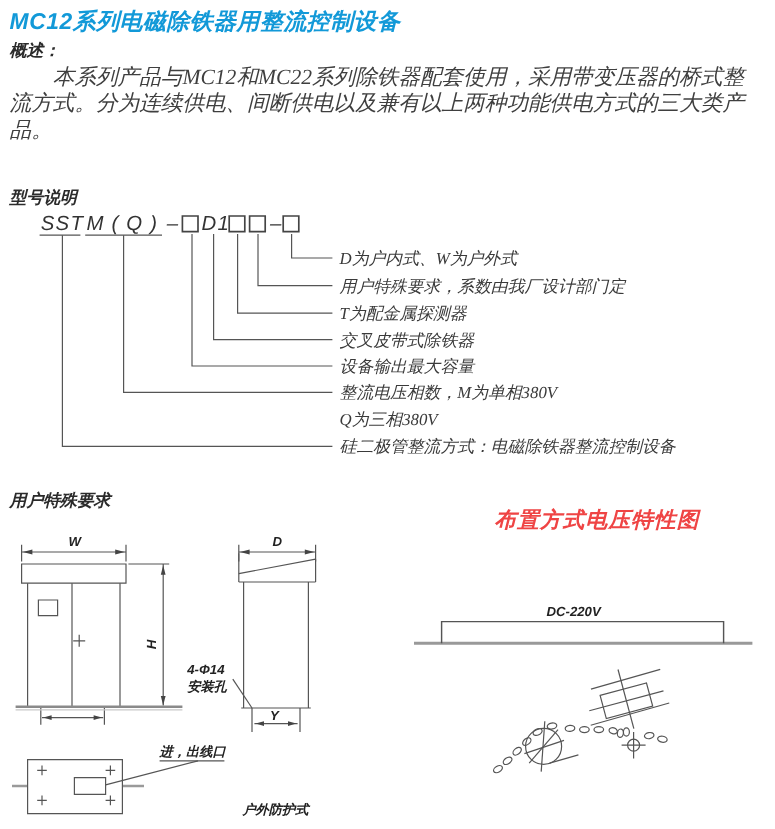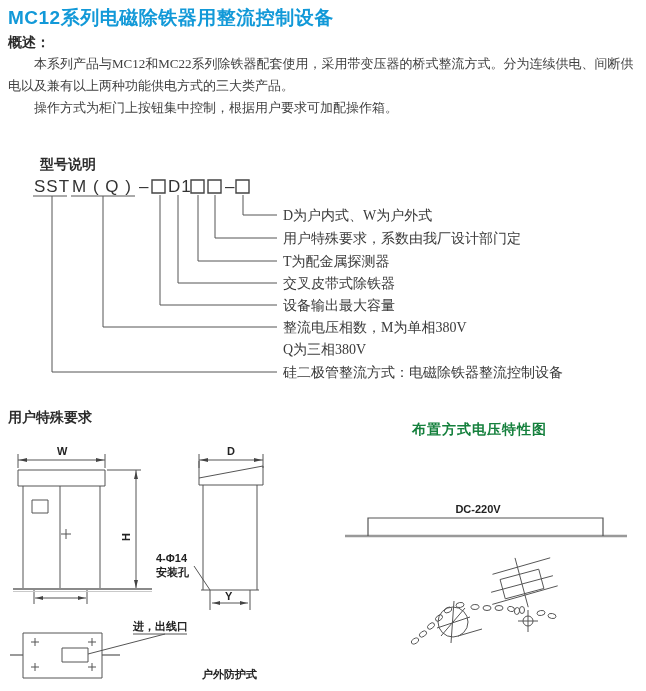--- a/index.html
+++ b/index.html
@@ -1,49 +1,48 @@
 <!DOCTYPE html>
 <html><head>
 <meta charset="utf-8">
 <style>
   html,body{margin:0;padding:0;background:#fff;}
   .page{position:relative;width:646px;height:682px;background:#ffffff;overflow:hidden;
-        font-family:"Liberation Sans",sans-serif;color:#3a3a3a;}
+        font-family:"Liberation Sans",sans-serif;color:#3a3a3a;font-style:italic;}
   .doc-title{position:absolute;left:8px;top:5px;font-size:19px;font-weight:bold;
         letter-spacing:0.5px;color:#1299d8;font-family:"Liberation Sans",sans-serif;}
   .sec-heading{position:absolute;font-size:14px;font-weight:600;color:#2b2b2b;
         font-family:"Liberation Sans",sans-serif;}
   .overview-text{position:absolute;left:0;top:53px;width:646px;box-sizing:border-box;
-        padding:0 10px 0 8px;font-family:"Liberation Serif",serif;font-size:13px;
+        padding:0 10px 0 8px;font-family:"Liberation Serif",serif;font-size:18px;
         line-height:22px;color:#3f3f3f;}
   .overview-text p{margin:0;text-indent:2em;}
   svg text{font-family:"Liberation Serif",serif;fill:#3a3a3a;}
   svg .code-txt{font-family:"Liberation Sans",sans-serif;font-size:17px;fill:#333;letter-spacing:1px;}
   svg .lbl{font-size:14px;fill:#3a3a3a;}
   svg .dimlbl{font-family:"Liberation Sans",sans-serif;font-size:11px;font-weight:bold;fill:#222;}
   svg .boldlbl{font-family:"Liberation Sans",sans-serif;font-size:11px;font-weight:bold;fill:#222;}
   svg line, svg path, svg rect, svg circle, svg ellipse, svg polyline{vector-effect:non-scaling-stroke;}
-  .volt-heading{position:absolute;left:412px;top:421px;font-size:14px;font-weight:600;
-        color:#15803d;letter-spacing:1px;font-family:"Liberation Sans",sans-serif;}
+  .volt-heading{position:absolute;left:412px;top:421px;font-size:18px;font-weight:600;
+        color:#ef4444;letter-spacing:1px;font-family:"Liberation Sans",sans-serif;}
 </style>
 </head>
 <body>
 
 <div class="page">
 
   <div class="doc-title">MC12系列电磁除铁器用整流控制设备</div>
 
   <div class="sec-heading" style="left:8px;top:34px;">概述：</div>
 
   <div class="overview-text">
     <p>本系列产品与MC12和MC22系列除铁器配套使用，采用带变压器的桥式整流方式。分为连续供电、间断供电以及兼有以上两种功能供电方式的三大类产品。</p>
-    <p>操作方式为柜门上按钮集中控制，根据用户要求可加配操作箱。</p>
   </div>
 
-  <div class="sec-heading" style="left:8px;top:156px;margin-left:32px;">型号说明</div>
+  <div class="sec-heading" style="left:8px;top:156px;">型号说明</div>
 
   <svg style="position:absolute;left:0;top:174px;" width="646" height="212" viewBox="0 0 646 212">
     <g stroke="#555" stroke-width="1" fill="none">
 
       <line x1="33" y1="22" x2="67" y2="22"></line>
       <line x1="71" y1="22" x2="135" y2="22"></line>
 
       <polyline points="243,21 243,41 277,41"></polyline>
 
       <polyline points="215,21 215,64 277,64"></polyline>

